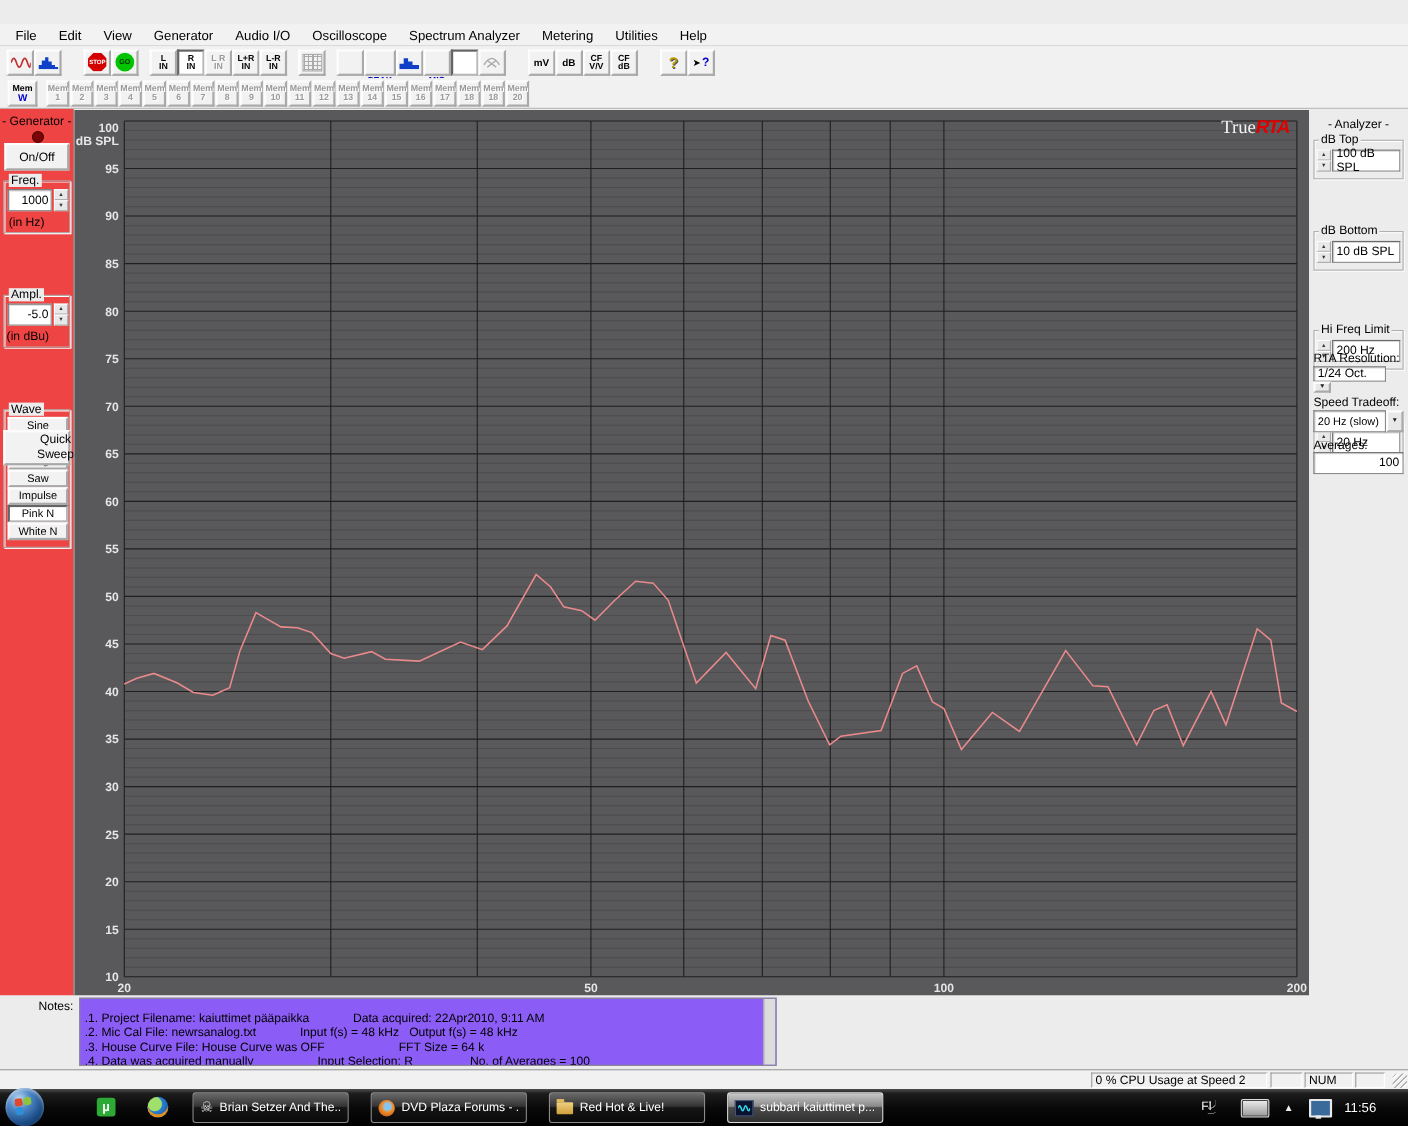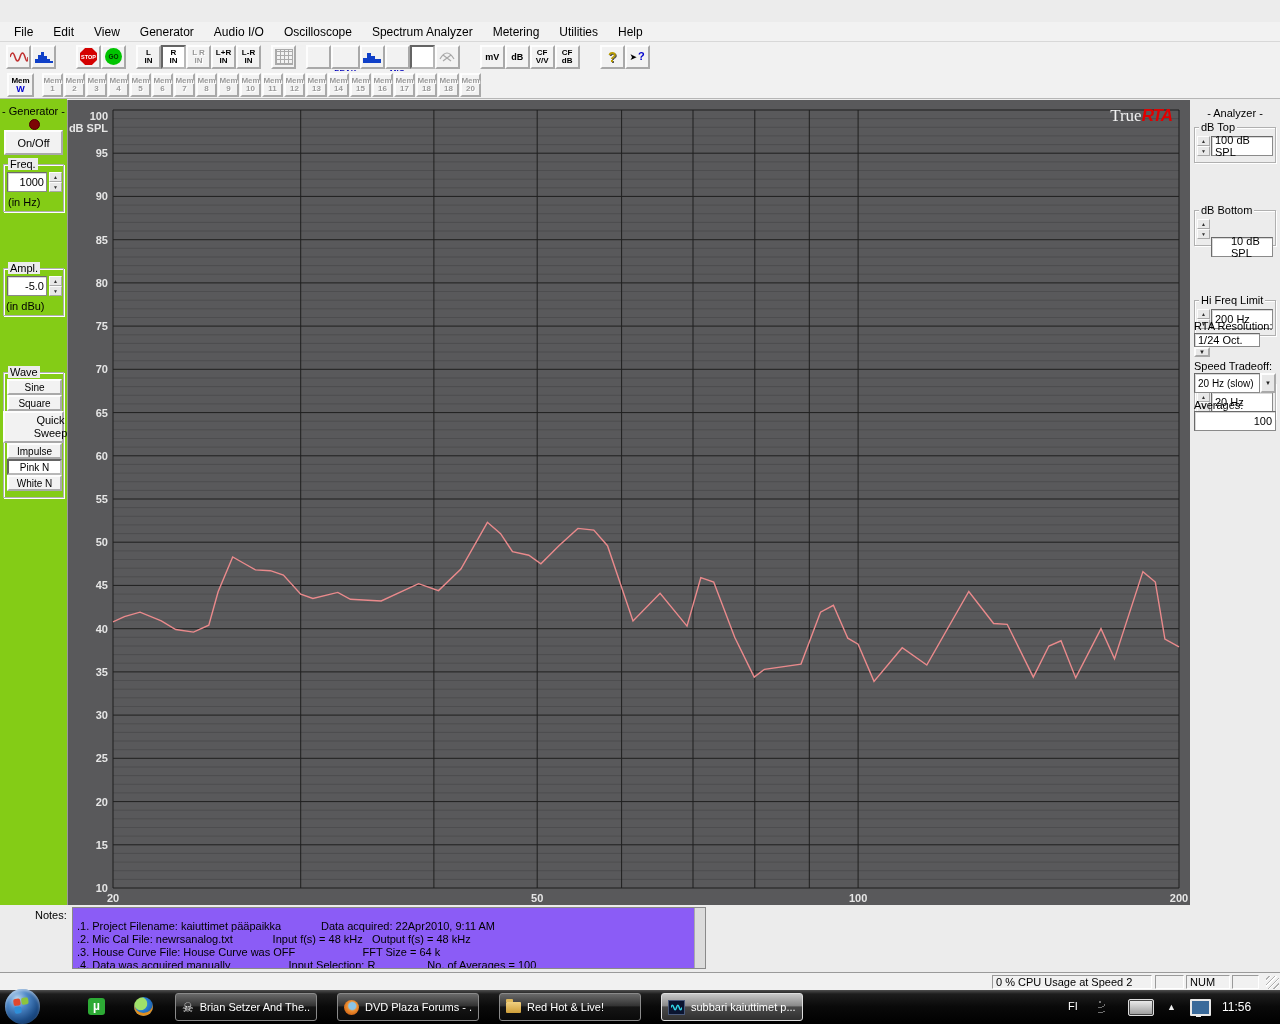--- a/index.html
+++ b/index.html
@@ -28,21 +28,21 @@
   .qmark{color:#b89b00;font-size:14px;line-height:14px;font-weight:bold;text-shadow:1px 1px 0 #555;}
   .ctxhelp{font-size:11px;font-weight:bold;color:#0000cc;}
   .ctxhelp::before{content:"➤";color:#000;font-size:9px;margin-right:1px;}
   
   .memrow{left:0;top:71px;width:1280px;height:28px;background:#f1f1f1;border-bottom:1px solid #b6b6b6;display:flex;align-items:center;padding-left:7px;box-sizing:border-box;}
   .mem-btn{width:27px;height:24px;box-sizing:border-box;border:2px outset #fdfdfd;background:#f2f2f2;font-size:8px;line-height:8px;text-align:center;display:flex;flex-direction:column;align-items:center;justify-content:center;font-weight:bold;margin-right:1px;}
   .mem-btn .w{color:#0000cc;font-size:9px;}
   .mem-slots{display:flex;margin-left:7px;}
   .mem-slots .mem-btn{width:21px;color:#9a9a9a;text-shadow:1px 1px 0 #fff;}
   
-  .lpanel{left:0;top:99px;width:67px;height:806px;background:#84cc16;}
+  .lpanel{left:0;top:99px;width:67px;height:806px;background:#ef4444;}
   .rpanel{left:1190px;top:99px;width:90px;height:806px;background:#ececec;}
   .ptitle{font-size:11px;text-align:center;}
   .led{width:9px;height:9px;border-radius:50%;background:#7d0505;border:1px solid #4d0000;margin:2px auto;}
   .btn{box-sizing:border-box;background:#f2f2f2;border:2px outset #fdfdfd;font-size:11px;text-align:center;display:flex;align-items:center;justify-content:center;}
   .btn.on{border:2px inset #b8b8b8;background:#fff;}
   .groupbox{box-sizing:border-box;border:1px solid #b0b0b0;box-shadow:inset 1px 1px 0 #fff,1px 1px 0 #fff;position:relative;}
   .gb-label{position:absolute;top:-7px;left:4px;background:#ececec;padding:0 2px;font-size:11px;}
   .field{box-sizing:border-box;background:#fff;border:1px solid #8a8a8a;border-top-color:#6a6a6a;border-left-color:#6a6a6a;box-shadow:inset 1px 1px 0 #d8d8d8;font-size:11px;display:flex;align-items:center;}
   .spin{display:flex;flex-direction:column;width:13px;}
   .spin div{height:10px;box-sizing:border-box;border:1px outset #fdfdfd;background:#e8e8e8;font-size:5px;line-height:8px;text-align:center;color:#333;}
@@ -300,21 +300,21 @@
 
       <button class="btn" style="width:55px;height:16px;margin-bottom:0;font-size:10px;">Sine</button>
           <button class="btn" style="width:55px;height:16px;margin-bottom:0;font-size:10px;">Square</button>
           <button class="btn" style="width:55px;height:16px;margin-bottom:0;font-size:10px;">Triangle</button>
           <button class="btn" style="width:55px;height:16px;margin-bottom:0;font-size:10px;">Saw</button>
           <button class="btn" style="width:55px;height:16px;margin-bottom:0;font-size:10px;">Impulse</button>
           <button class="btn on" style="width:55px;height:16px;margin-bottom:0;font-size:10px;">Pink N</button>
           <button class="btn" style="width:55px;height:16px;margin-bottom:0;font-size:10px;">White N</button>
         </div>
     </div>
-    <button class="btn ml abs" style="left:3px;top:312px;width:61px;height:32px;line-height:13px;padding-left:40px;">Quick
+    <button class="btn ml abs" style="left:3px;top:292px;width:61px;height:32px;line-height:13px;padding-left:40px;">Quick
 Sweep</button>
   </div>
 
   <div class="abs chartregion">
     <svg id="chart-svg" width="1123" height="805">
         <line x1="45" x2="1111" y1="779.4" y2="779.4" stroke="#4d4d4f"></line>
         <line x1="45" x2="1111" y1="770.7" y2="770.7" stroke="#4d4d4f"></line>
         <line x1="45" x2="1111" y1="762.1" y2="762.1" stroke="#4d4d4f"></line>
         <line x1="45" x2="1111" y1="753.4" y2="753.4" stroke="#4d4d4f"></line>
         <line x1="45" x2="1111" y1="736.1" y2="736.1" stroke="#4d4d4f"></line>
@@ -454,21 +454,21 @@
           <div>▼</div>
         </div>
       <div class="field abs" style="left:16px;top:8px;width:62px;height:20px;padding-left:3px;">100 dB SPL</div>
     </div>
     <div class="groupbox abs" style="left:4px;top:75px;width:82px;height:36px;">
       <span class="gb-label">dB Bottom</span>
       <div class="spin abs" style="left:2px;top:8px;">
           <div>▲</div>
           <div>▼</div>
         </div>
-      <div class="field abs" style="left:16px;top:26px;width:62px;height:20px;padding-left:19px;">10 dB SPL</div>
+      <div class="field abs" style="left:16px;top:8px;width:62px;height:20px;padding-left:3px;">10 dB SPL</div>
     </div>
     <div class="groupbox abs" style="left:4px;top:129px;width:82px;height:36px;">
       <span class="gb-label">Hi Freq Limit</span>
       <div class="spin abs" style="left:2px;top:8px;">
           <div>▲</div>
           <div>▼</div>
         </div>
       <div class="field abs" style="left:16px;top:8px;width:62px;height:20px;padding-left:3px;">200 Hz</div>
     </div>
     <div class="groupbox abs" style="left:4px;top:176px;width:82px;height:36px;">
@@ -541,20 +541,20 @@
     </span>
     <span class="task active" style="left:661px;">
       <span class="rtaicon">
         <svg width="11" height="9" viewBox="0 0 12 10">
             <path d="M0,5 Q1.5,0 3,5 T6,5 T9,5 T12,5" fill="none" stroke="#30d8e8" stroke-width="1.6"></path>
           </svg>
       </span>
       <span class="tlabel">subbari kaiuttimet p...</span>
     </span>
     <span class="traygrip"></span>
-    <span class="tray" style="left:1068px;text-align:center;">FI</span>
+    <span class="tray" style="left:1092px;text-align:center;">FI</span>
     <span class="kbd"></span>
     <span class="uparrow">▲</span>
     <span class="net"></span>
     <span class="tray clock">11:56</span>
   </div>
 
 </div>
 
 </body></html>

